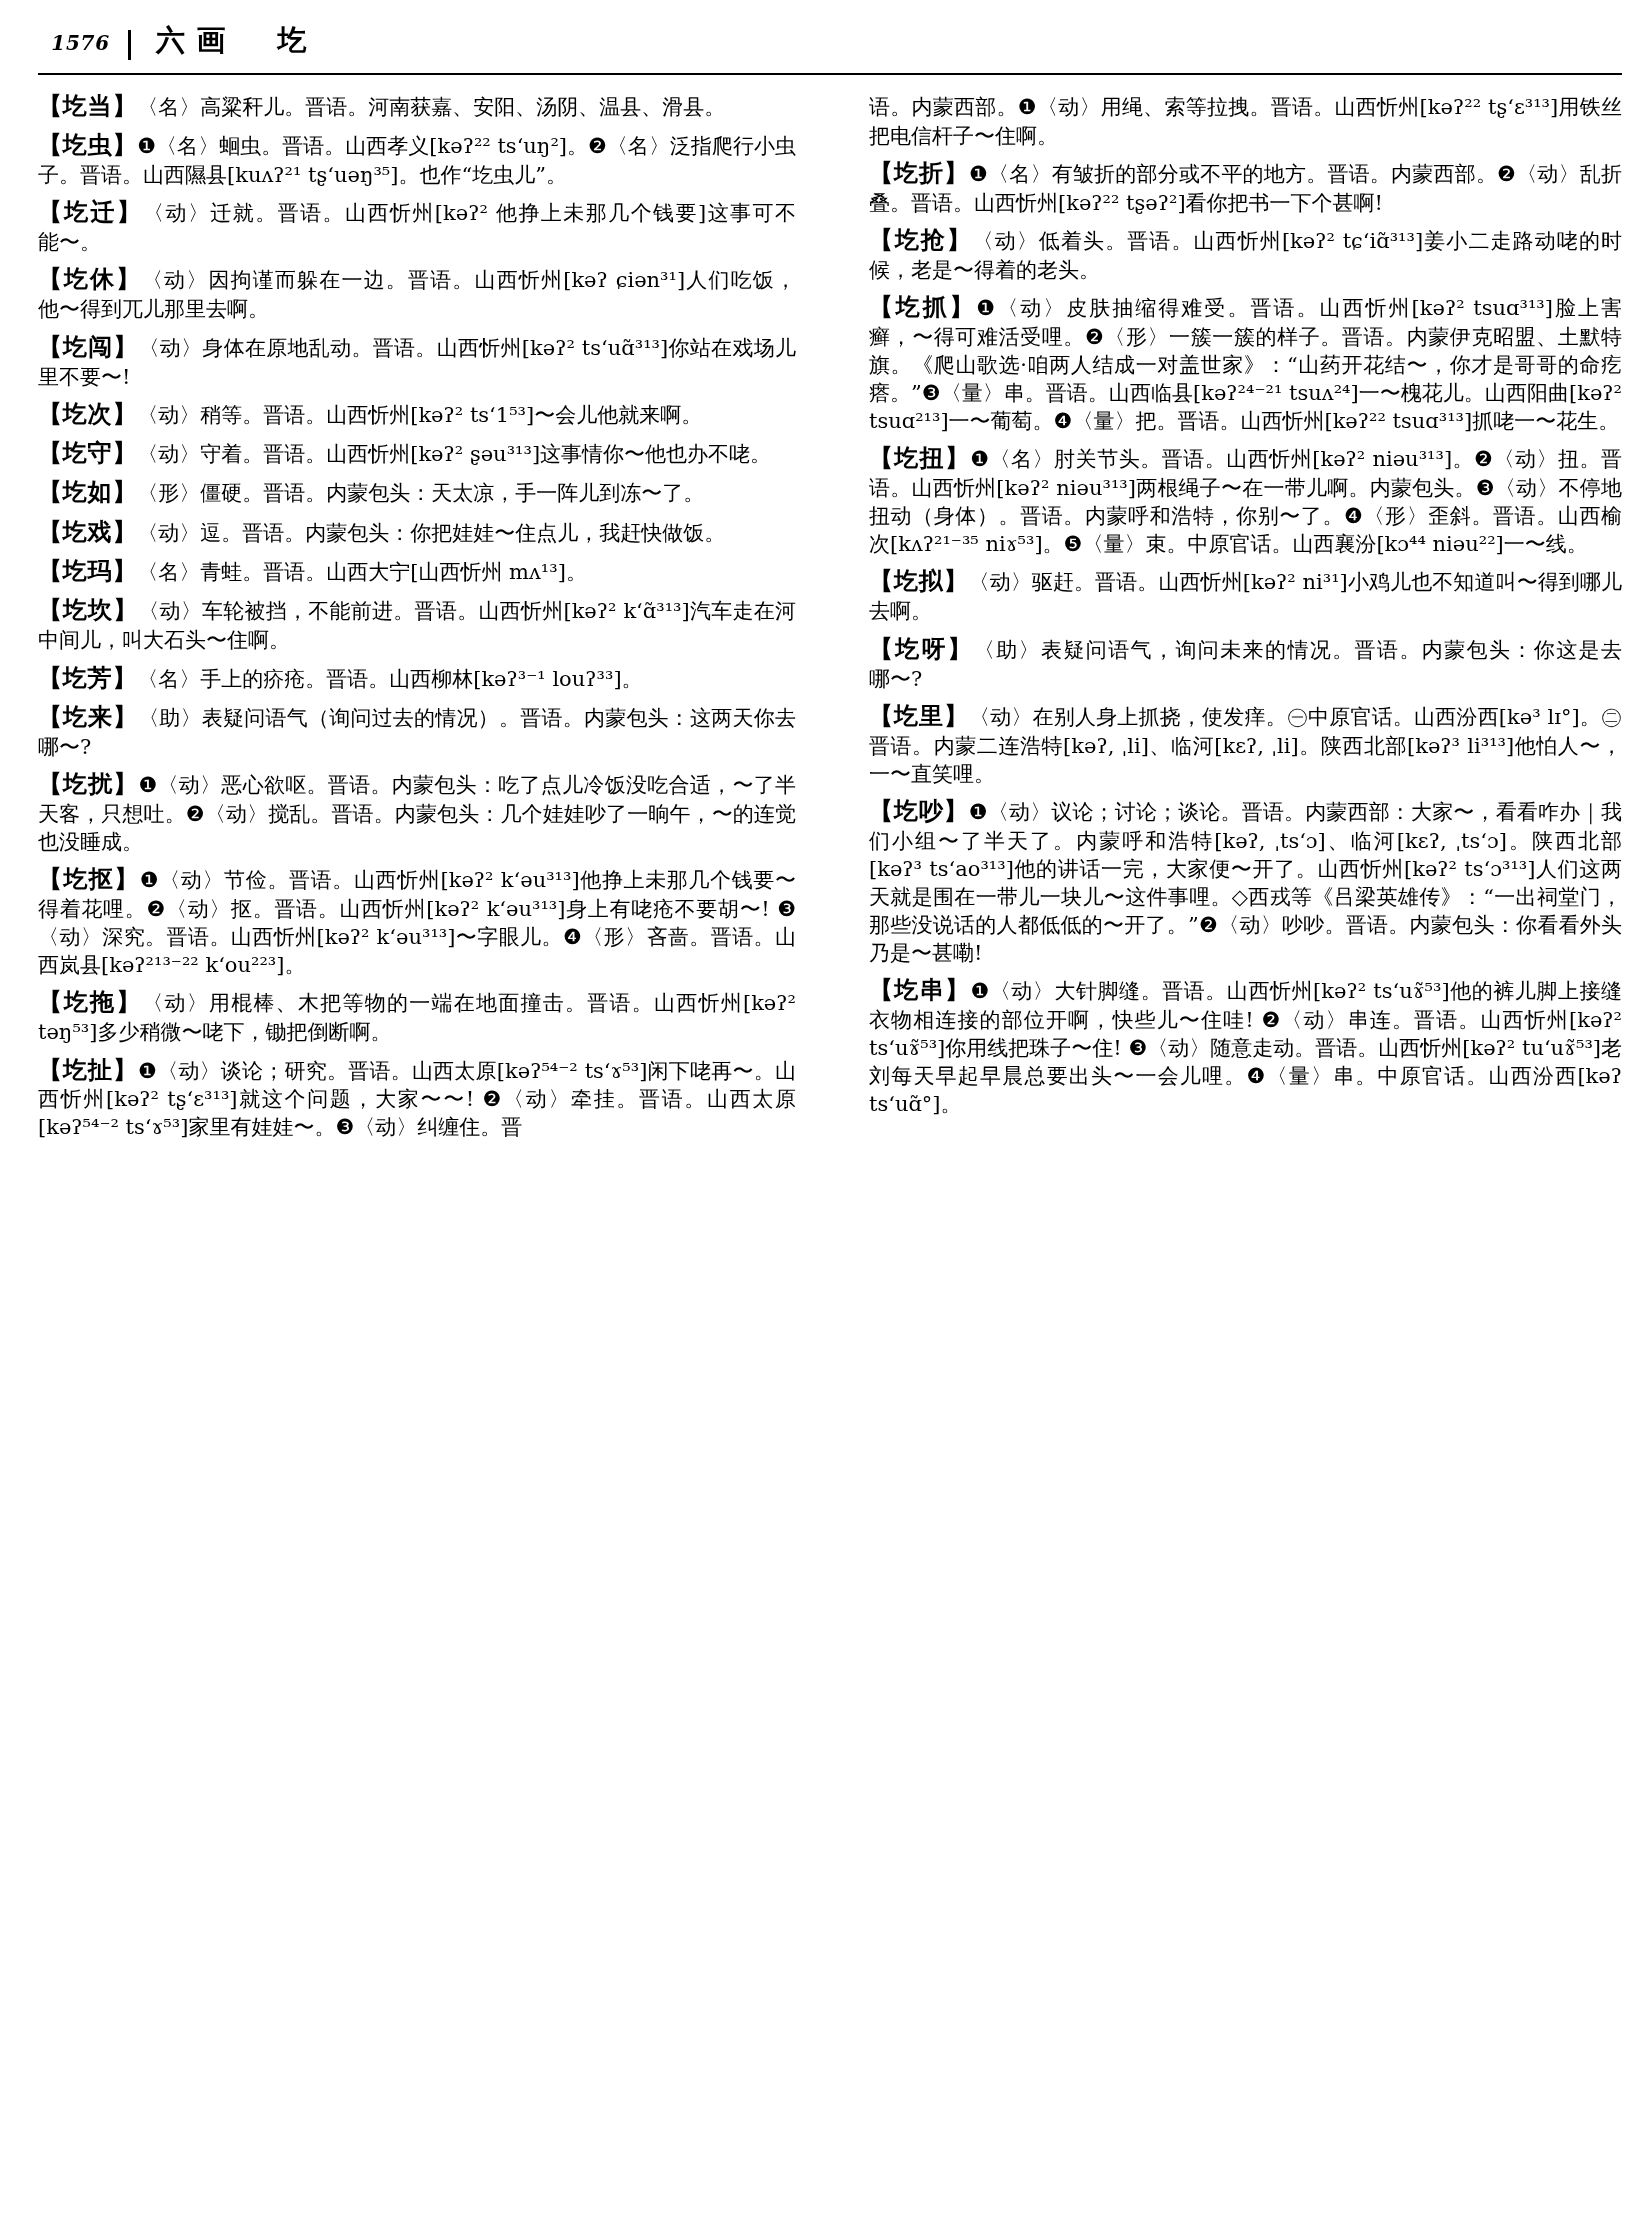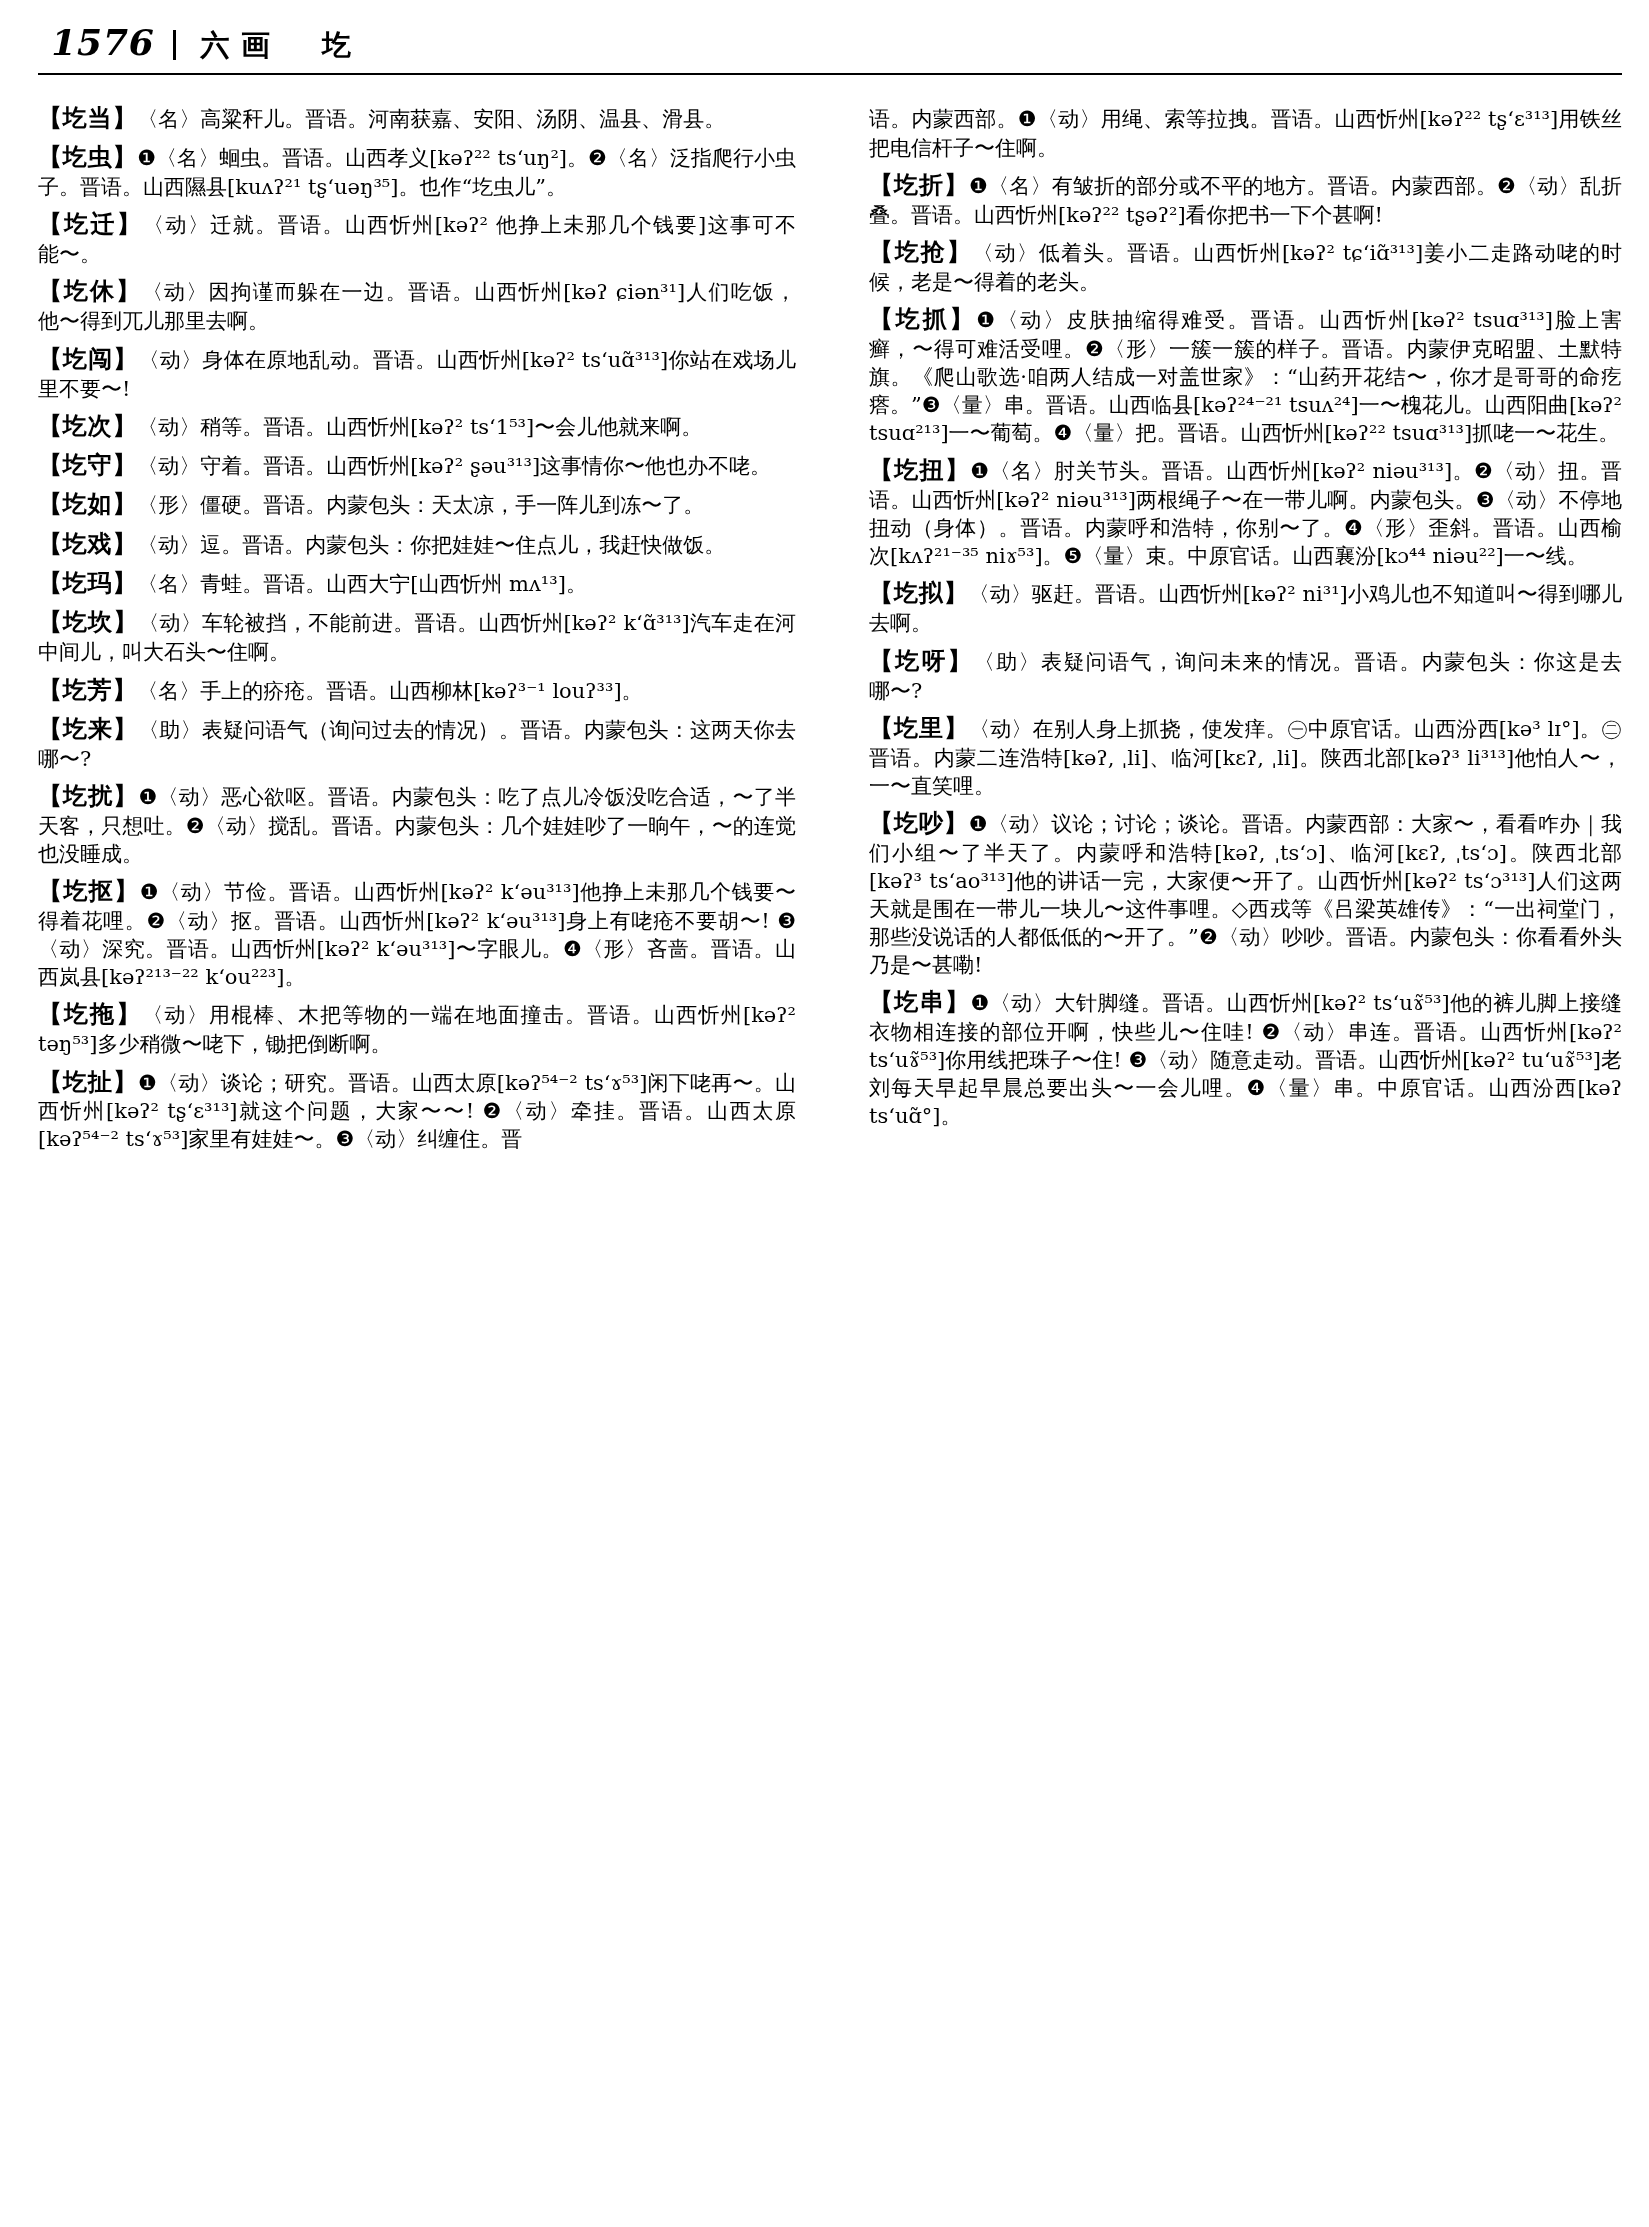--- a/index.html
+++ b/index.html
@@ -27,21 +27,21 @@
     display: flex;
     align-items: baseline;
     gap: 25px;
     height: 48px;
     padding-left: 13.2px;
   }
   .folio {
     font-family: "DejaVu Serif", serif;
     font-style: italic;
     font-weight: bold;
-    font-size: 36px;
+    font-size: 20px;
     letter-spacing: 0.8px;
   }
   .header-rule-v {
     width: 2.5px;
     height: 30px;
     background: #000;
     align-self: center;
     margin-left: -6.6px;
   }
   .header-title {
@@ -51,21 +51,21 @@
     letter-spacing: 11.5px;
   }
   .header-rule {
     border: 0;
     border-top: 2.5px solid #000;
     margin: 3.3px 0 0 0;
   }
   
   .columns {
     display: flex;
-    margin-top: 28px;
+    margin-top: 16px;
     height: 2109px;
     gap: 12px;
   }
   .col {
     width: 50%;
     box-sizing: border-box;
     font-size: 21px;
     line-height: 1.33;
   }
   .col-left { padding-right: 28px; }

